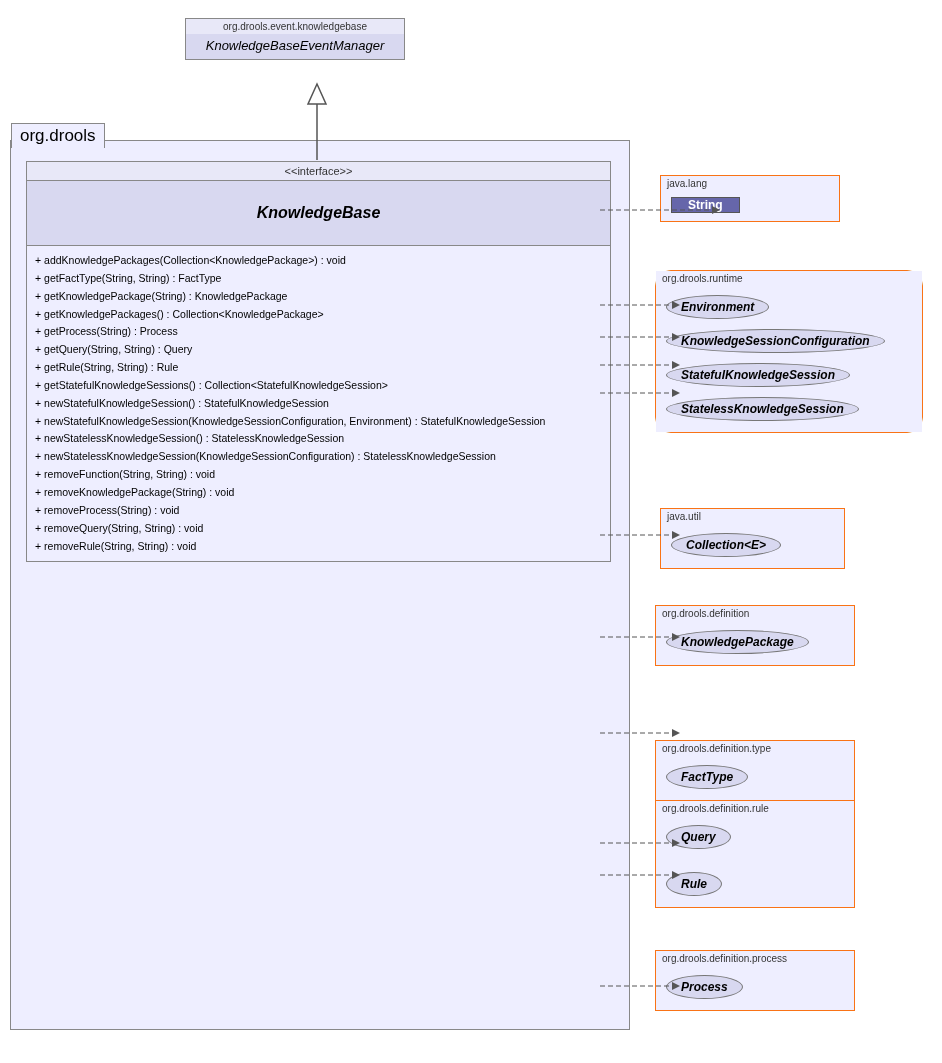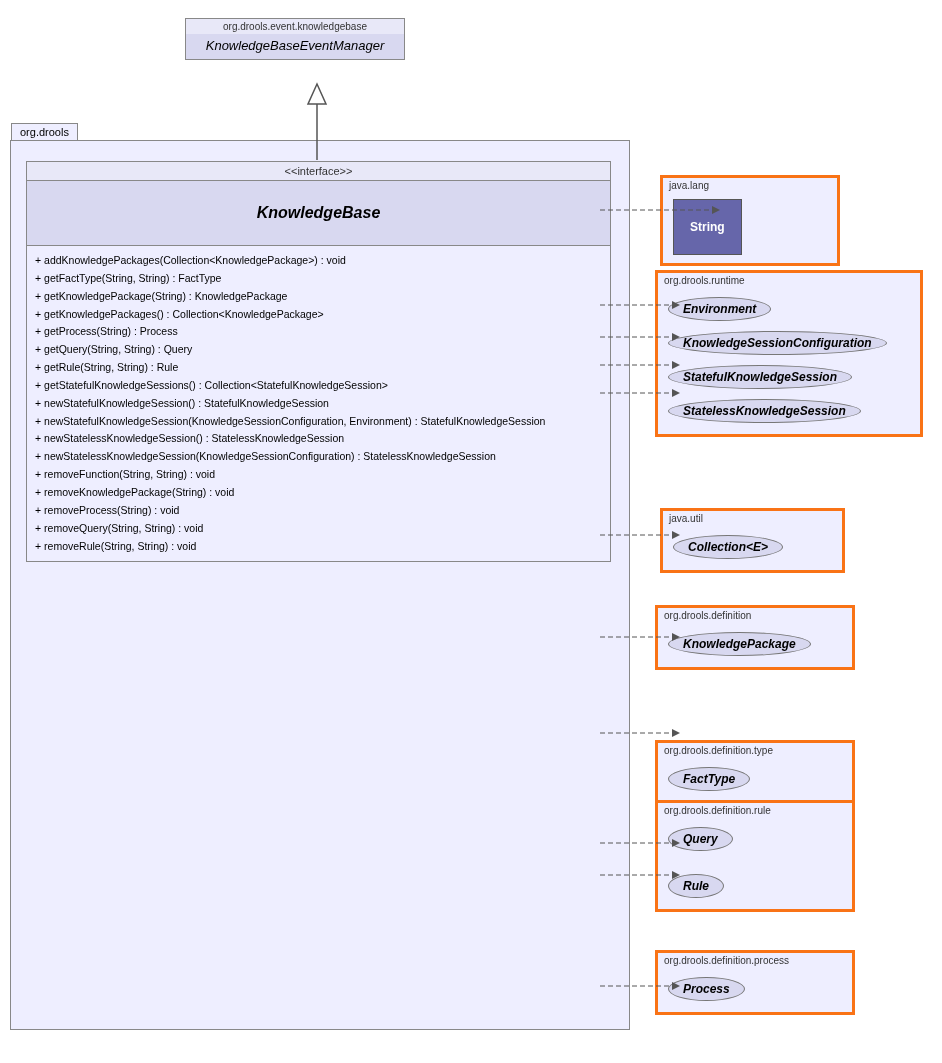--- a/index.html
+++ b/index.html
@@ -54,21 +54,21 @@
       background: #eeeeff;
     }
     .drools-package .pkg-tab {
       position: absolute;
       top: -18px;
       left: 0;
       background: #eeeeff;
       border: 1px solid #888;
       border-bottom: none;
       padding: 2px 8px;
-      font-size: 11px;
+      font-size: 17px;
     }
 
     
     .kb-interface-box {
       position: absolute;
       top: 20px;
       left: 15px;
       width: 585px;
       background: #e8e8f8;
       border: 1px solid #888;
@@ -95,21 +95,21 @@
       font-size: 10.5px;
       background: #eeeeff;
     }
     .kb-interface-box .methods div {
       white-space: nowrap;
     }
 
     
     .right-box {
       position: absolute;
-      border: 3px solid #f97316;
+      border: 1px solid #f97316;
       background: #86efac;
     }
     .right-box .pkg-label {
       font-size: 10px;
       color: #333;
       padding: 2px 6px 2px;
       background: #eeeeff;
     }
     .right-box .content {
       padding: 6px 10px 8px;
@@ -128,21 +128,21 @@
       font-size: 12px;
       margin: 3px 0;
       white-space: nowrap;
     }
 
     
     .string-box {
       display: inline-block;
       background: #6666aa;
       border: 1px solid #555;
-      padding: 20px 16px;
+      padding: 0 16px;
       font-weight: bold;
       font-size: 12px;
       color: #fff;
     }
 
     
     .arrows-svg {
       position: absolute;
       top: 0;
       left: 0;
@@ -189,21 +189,21 @@
     </div>
   </div>
 
   <div class="right-box" style="top: 175px; left: 660px; width: 180px;">
     <div class="pkg-label">java.lang</div>
     <div class="content">
       <span class="string-box">String</span>
     </div>
   </div>
 
-  <div class="right-box" style="top: 270px; left: 655px; width: 268px;">
+  <div class="right-box" style="top: 270px; left: 655px; width: 268px; border-radius: 16px;">
     <div class="pkg-label">org.drools.runtime</div>
     <div class="content" style="display:flex; flex-direction:column; gap:4px;">
       <div><span class="ellipse-item">Environment</span></div>
       <div><span class="ellipse-item">KnowledgeSessionConfiguration</span></div>
       <div><span class="ellipse-item">StatefulKnowledgeSession</span></div>
       <div><span class="ellipse-item">StatelessKnowledgeSession</span></div>
     </div>
   </div>
 
   <div class="right-box" style="top: 508px; left: 660px; width: 185px;">

